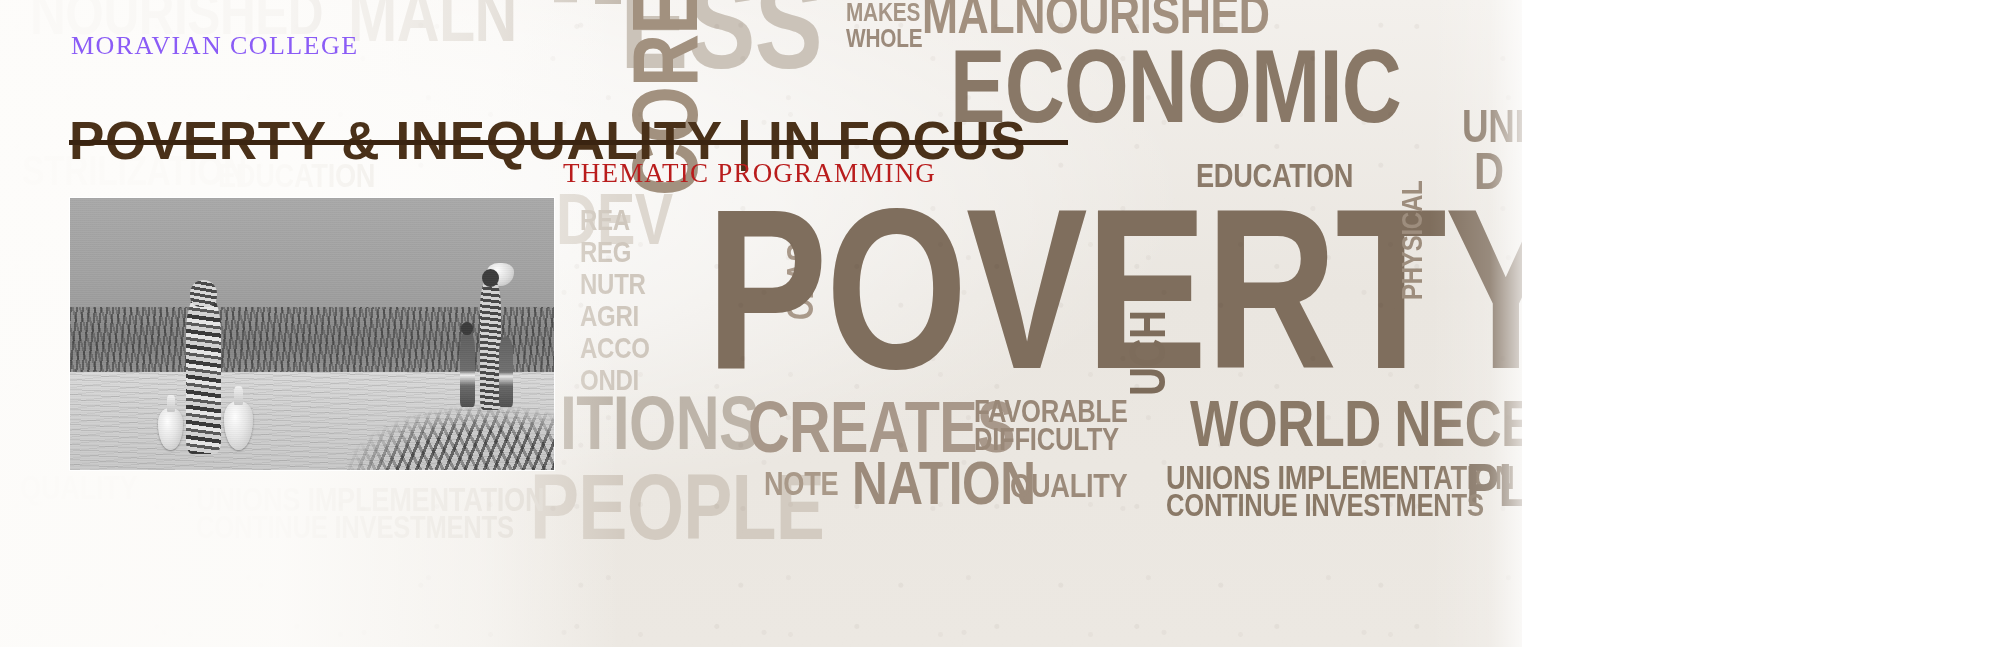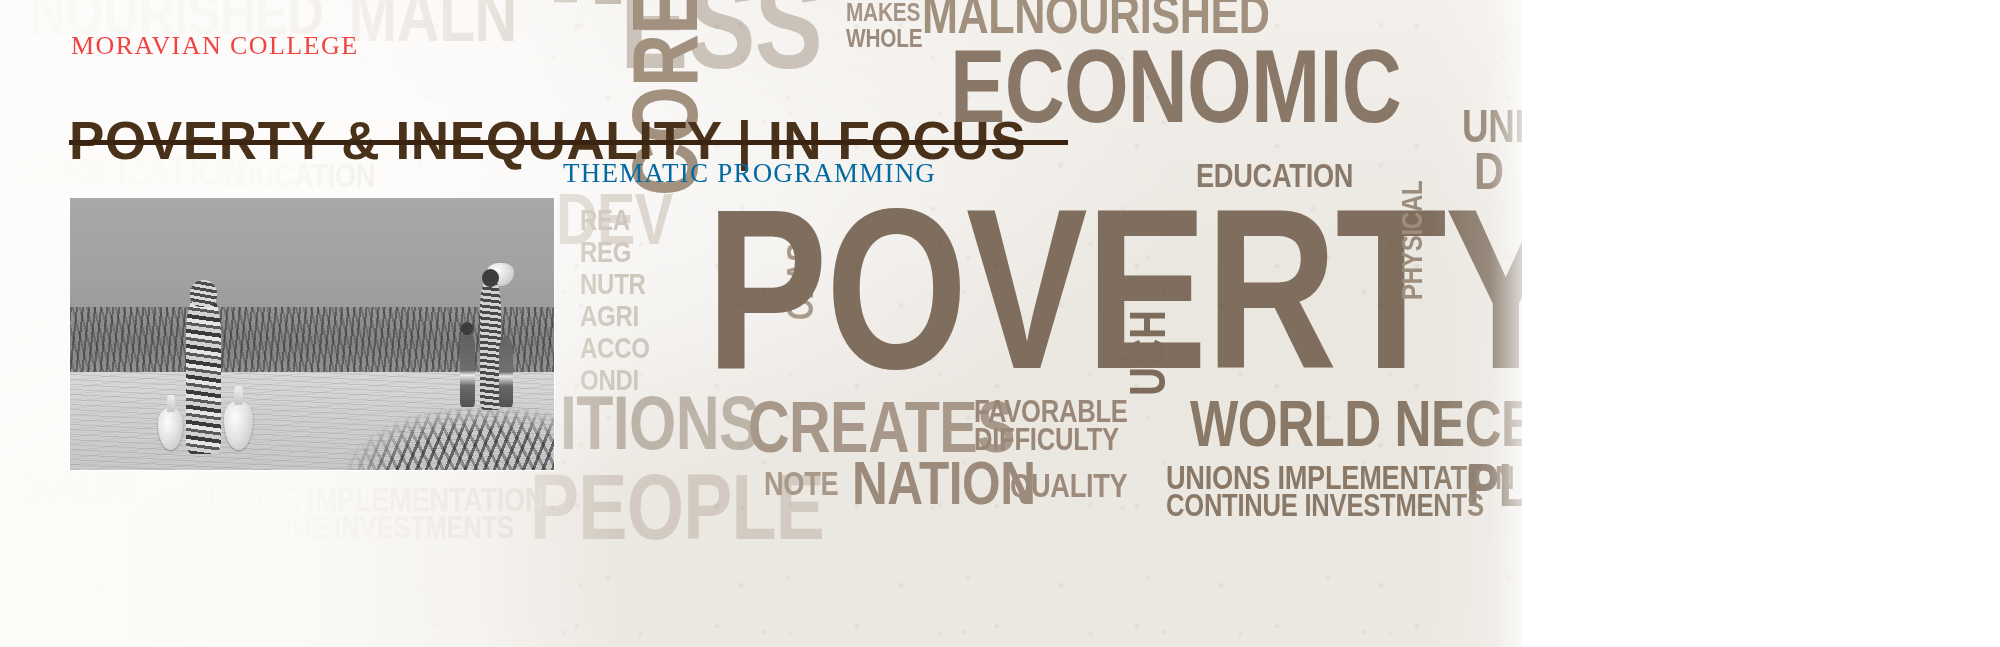--- a/index.html
+++ b/index.html
@@ -202,21 +202,21 @@
   }
 
   
   #kicker {
     position: absolute;
     left: 71px; top: 31px;
     z-index: 10;
     font-family: "Liberation Serif", serif;
     font-size: 26px;
     letter-spacing: .055em;
-    color: #ef4444;
+    color: #8b5cf6;
     white-space: nowrap;
   }
   #headline {
     position: absolute;
     left: 69px; top: 74px;
     z-index: 10;
     font-family: "Liberation Sans", sans-serif;
     font-weight: 700;
     font-size: 53px;
     letter-spacing: .012em;
@@ -230,21 +230,21 @@
     background: #3a2411;
     z-index: 10;
   }
   #subhead {
     position: absolute;
     left: 563px; top: 158px;
     z-index: 10;
     font-family: "Liberation Serif", serif;
     font-size: 27px;
     letter-spacing: .045em;
-    color: #0369a1;
+    color: #b91c1c;
     white-space: nowrap;
   }
 </style>
 </head>
 <body>
 
 <div id="banner">
 
   <div id="wordcloud">
       <div class="wc cond" style="left: 30px; top: -12px; font-size: 62px; color: rgb(182, 171, 160);">NOURISHED</div>

